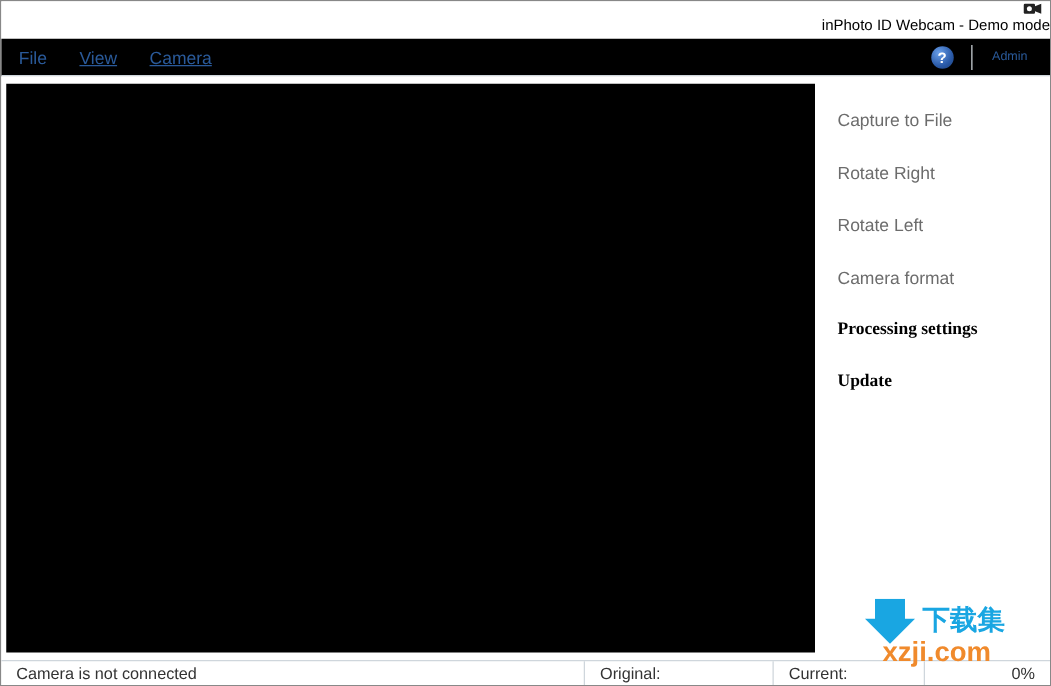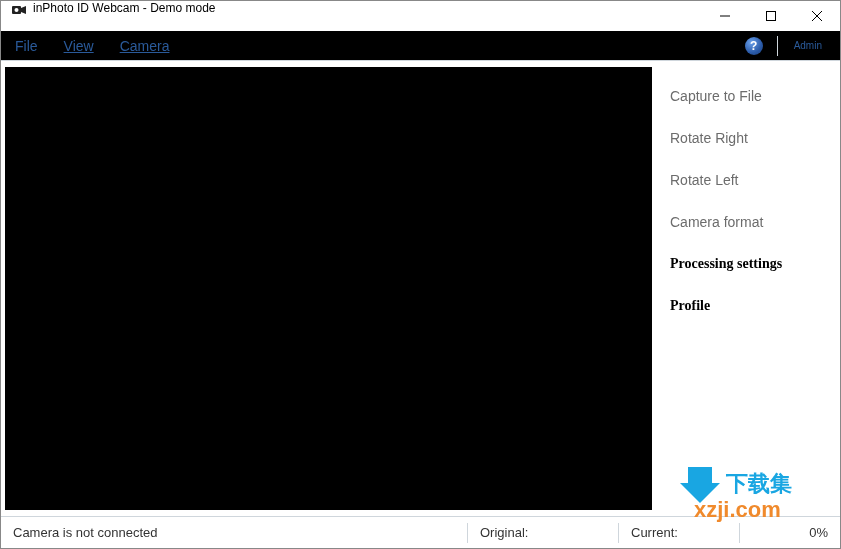--- a/index.html
+++ b/index.html
@@ -10,24 +10,25 @@
       width: 841px;
       height: 549px;
       overflow: hidden;
       border: 1px solid #888;
       display: flex;
       flex-direction: column;
     }
     .titlebar {
       height: 30px;
       display: flex;
-      align-items: flex-start;
+      align-items: flex-end;
       padding-left: 8px;
       background: #fff;
       color: #000;
+      flex-direction: column;
     }
     .titlebar .app-icon {
       width: 18px; height: 18px;
       margin-right: 6px;
       display: flex; align-items: center; justify-content: center;
       font-size: 12px;
     }
     .titlebar .title-text { font-size: 12px; }
     .titlebar .win-controls {
       margin-left: auto;
@@ -104,26 +105,26 @@
       font-size: 14px;
       cursor: pointer;
     }
     .side-item.bold {
       color: #000;
       font-weight: 600;
       font-family: Liberation Serif, serif;
     }
     .watermark {
       position: absolute;
-      right: 16px;
+      right: 4px;
       bottom: -10px;
       pointer-events: none;
     }
     .statusbar {
-      height: 32px;
+      height: 20px;
       display: flex;
       align-items: center;
       border-top: 1px solid #cfd6dc;
       background: #fff;
       font-size: 13px;
       color: #333;
     }
     .statusbar .cell {
       padding: 0 12px;
       height: 100%;
@@ -184,21 +185,21 @@
 <div class="main">
   <div class="preview-wrap">
     <div class="preview"></div>
   </div>
   <div class="side">
     <div class="side-item">Capture to File</div>
     <div class="side-item">Rotate Right</div>
     <div class="side-item">Rotate Left</div>
     <div class="side-item">Camera format</div>
     <div class="side-item bold">Processing settings</div>
-    <div class="side-item bold">Profile</div>
+    <div class="side-item bold">Update</div>
 
     <div class="watermark">
       <svg width="150" height="56" viewBox="0 0 150 56">
         <polygon points="14,0 38,0 38,16 46,16 26,36 6,16 14,16" fill="#19a6e2"></polygon>
         <text x="52" y="24" font-family="Microsoft YaHei, Arial" font-size="22" font-weight="700" fill="#19a6e2">下载集</text>
         <text x="20" y="50" font-family="Arial" font-size="22" font-weight="700" fill="#f08a2c">xzji.com</text>
       </svg>
     </div>
   </div>
 </div>

